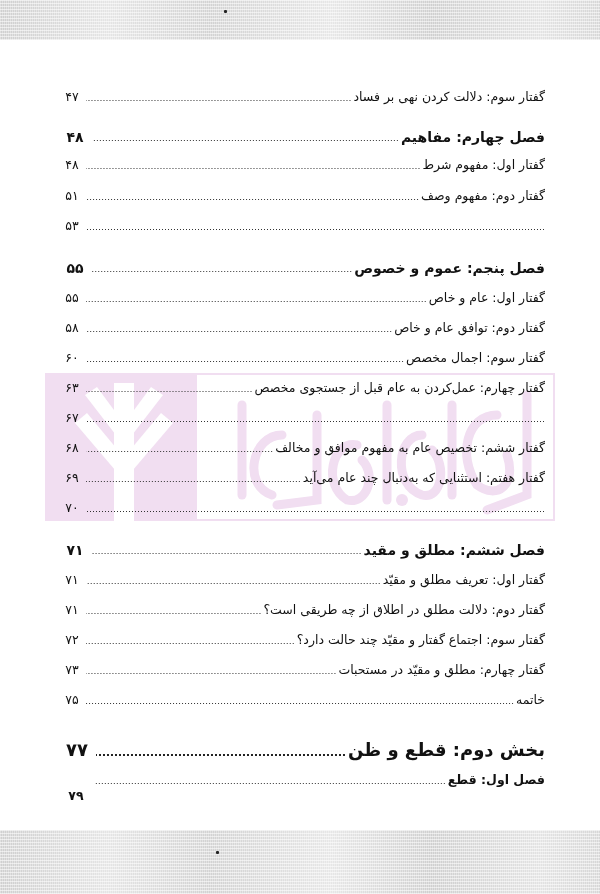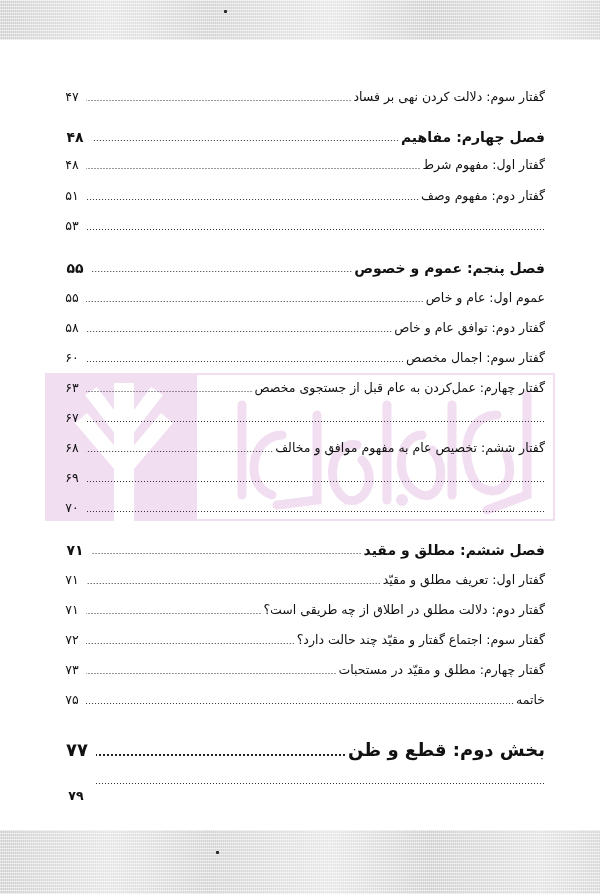--- a/index.html
+++ b/index.html
@@ -112,21 +112,21 @@
     <div class="row " style="top: 214px;">
       <span class="dots"></span>
       <span class="page">۵۳</span>
     </div>
     <div class="row chapter" style="top: 256px;">
       <span class="title">فصل پنجم: عموم و خصوص</span>
       <span class="dots"></span>
       <span class="page">۵۵</span>
     </div>
     <div class="row " style="top: 286px;">
-      <span class="title">عموم اول: عام و خاص</span>
+      <span class="title">گفتار اول: عام و خاص</span>
       <span class="dots"></span>
       <span class="page">۵۵</span>
     </div>
     <div class="row " style="top: 316px;">
       <span class="title">گفتار دوم: توافق عام و خاص</span>
       <span class="dots"></span>
       <span class="page">۵۸</span>
     </div>
     <div class="row " style="top: 346px;">
       <span class="title">گفتار سوم: اجمال مخصص</span>
@@ -141,20 +141,21 @@
     <div class="row " style="top: 406px;">
       <span class="dots"></span>
       <span class="page">۶۷</span>
     </div>
     <div class="row " style="top: 436px;">
       <span class="title">گفتار ششم: تخصیص عام به مفهوم موافق و مخالف</span>
       <span class="dots"></span>
       <span class="page">۶۸</span>
     </div>
     <div class="row " style="top: 466px;">
+      <span class="title">گفتار هفتم: استثنایی که به‌دنبال چند عام می‌آید</span>
       <span class="dots"></span>
       <span class="page">۶۹</span>
     </div>
     <div class="row " style="top: 496px;">
       <span class="dots"></span>
       <span class="page">۷۰</span>
     </div>
     <div class="row chapter" style="top: 538px;">
       <span class="title">فصل ششم: مطلق و مقید</span>
       <span class="dots"></span>
@@ -184,20 +185,21 @@
       <span class="title">خاتمه</span>
       <span class="dots"></span>
       <span class="page">۷۵</span>
     </div>
     <div class="row part" style="top: 735px;">
       <span class="title">بخش دوم: قطع و ظن</span>
       <span class="dots"></span>
       <span class="page">۷۷</span>
     </div>
     <div class="row part-sub" style="top: 768px;">
+      <span class="title">فصل اول: قطع</span>
       <span class="dots"></span>
       <span class="page">۷۹</span>
     </div>
   </div>
 
 <div class="noise-bottom">
   <span class="speck" style="left:216px; top:21px;"></span>
 </div>
 
 </body></html>

